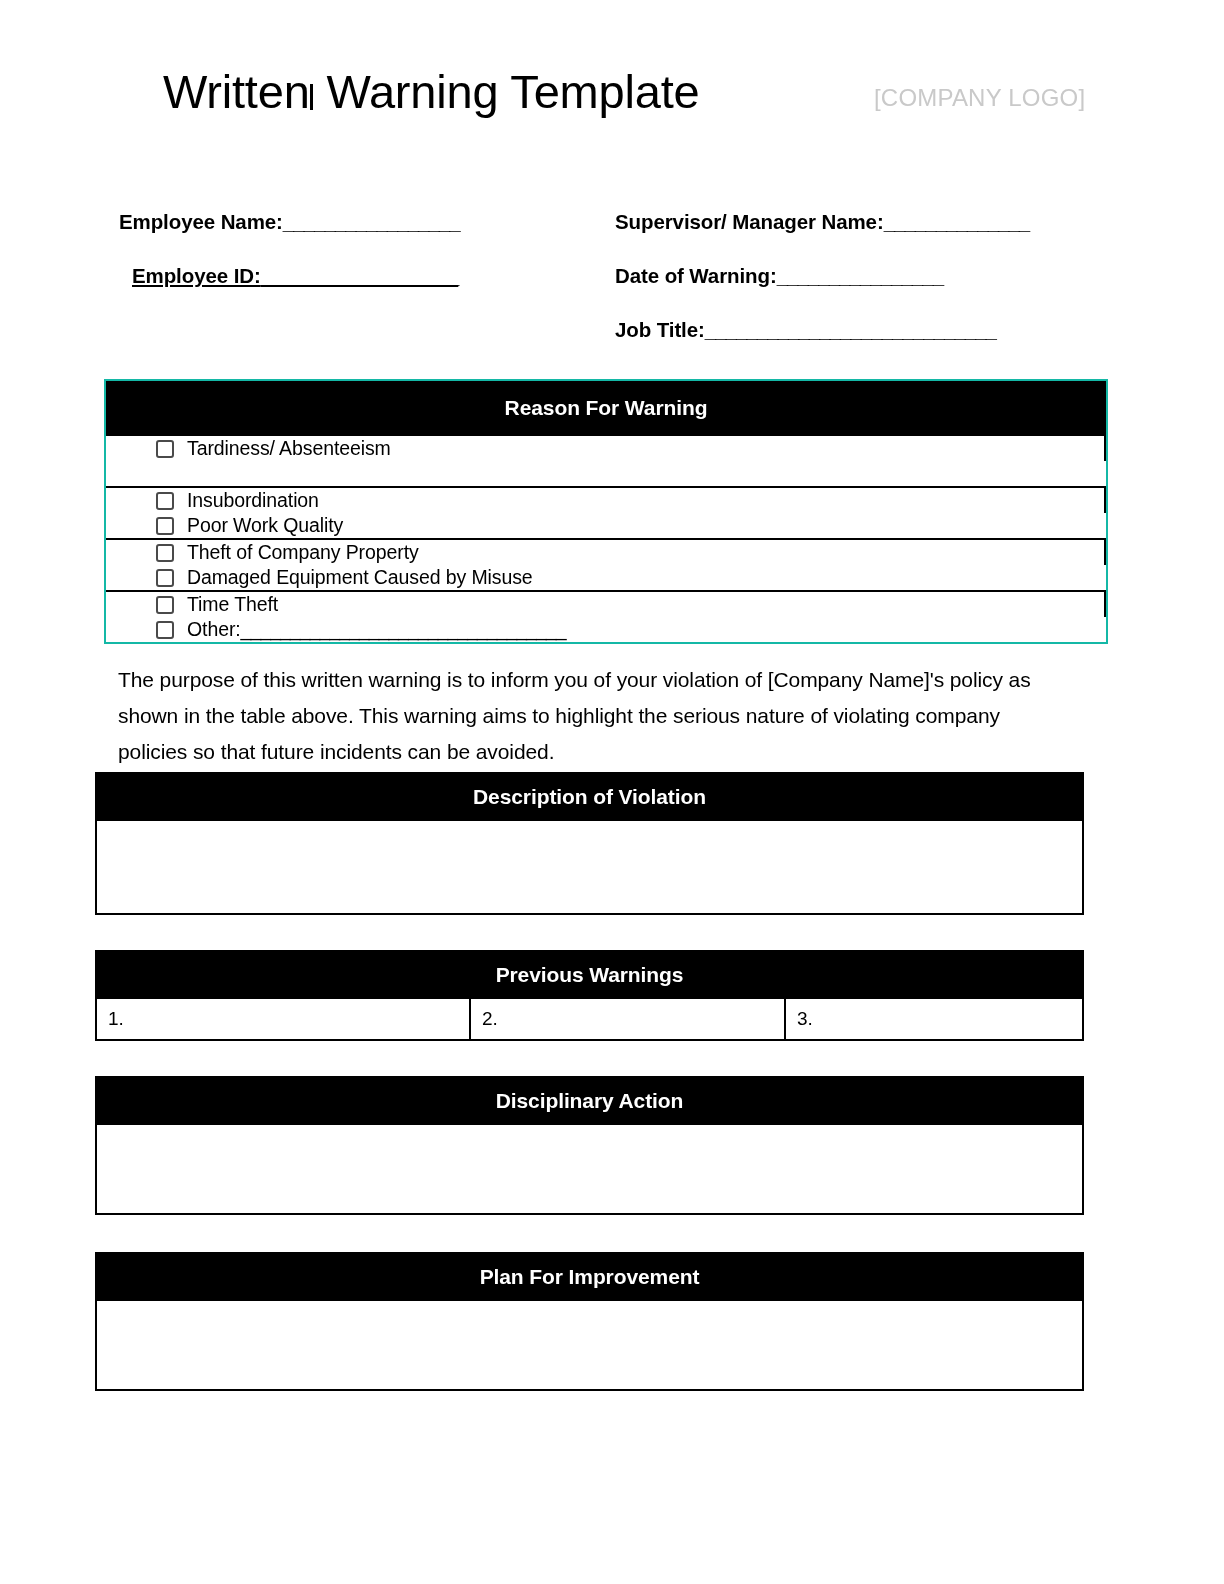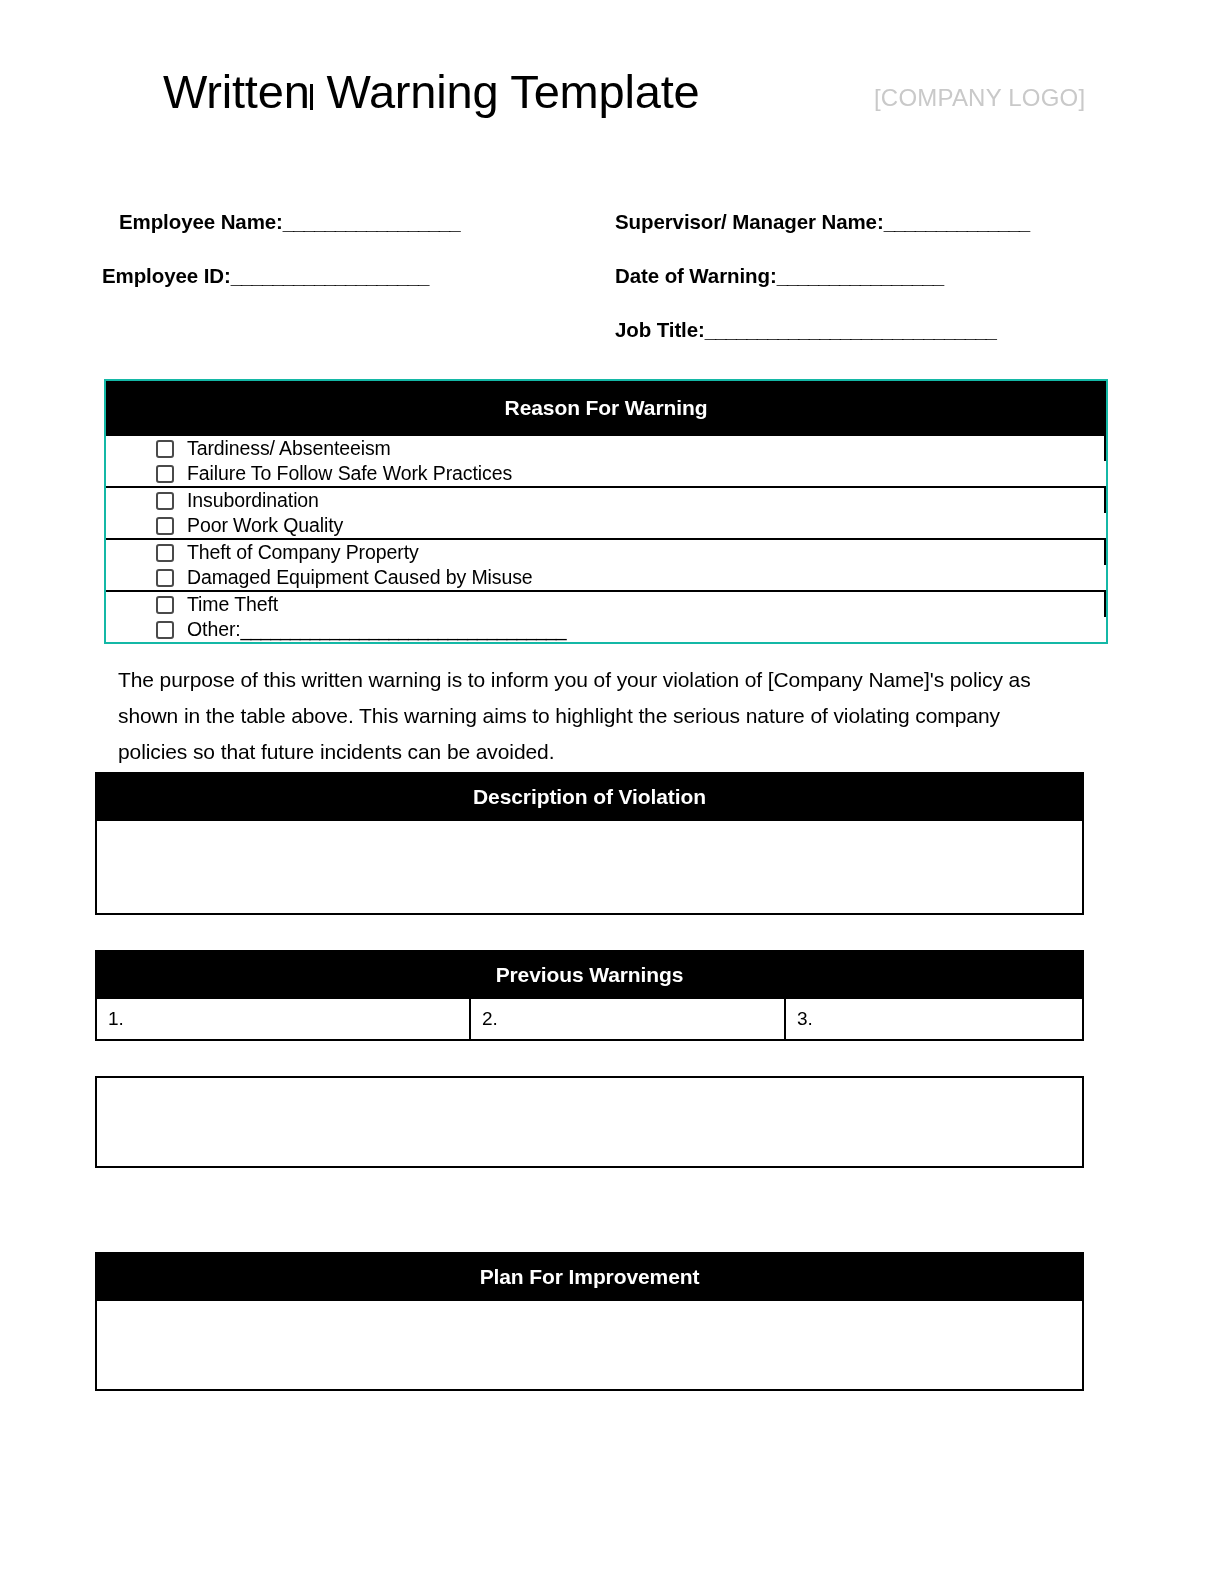--- a/index.html
+++ b/index.html
@@ -72,21 +72,21 @@
     font-size: 20.5px;
     font-weight: bold;
     white-space: nowrap;
     letter-spacing: -0.1px;
   }
   .field .rule {
     font-weight: bold;
     letter-spacing: -1px;
   }
   .f-emp-name { left: 119px; top: 10px; }
-  .f-emp-id   { left: 102px; top: 64px; }
+  .f-emp-id   { left: 132px; top: 64px; text-decoration: underline; }
   .f-sup      { left: 615px; top: 10px; }
   .f-date     { left: 615px; top: 64px; }
   .f-job      { left: 615px; top: 118px; }
 
   
   .sec-head {
     background: #000000;
     color: #ffffff;
     font-size: 21px;
     font-weight: bold;
@@ -235,24 +235,20 @@
 
   <div class="reason-table">
 
     <div class="sec-head reason-head">Reason For Warning</div>
 
     <div class="reason-row">
       <div class="reason-cell left">
         <span class="cbox"></span>
         <span>Tardiness/ Absenteeism</span>
       </div>
-      <div class="reason-cell right">
-        <span class="cbox"></span>
-        <span>Failure To Follow Safe Work Practices</span>
-      </div>
     </div>
 
     <div class="reason-row">
       <div class="reason-cell left">
         <span class="cbox"></span>
         <span>Insubordination</span>
       </div>
       <div class="reason-cell right">
         <span class="cbox"></span>
         <span>Poor Work Quality</span>
@@ -296,20 +292,21 @@
   <div class="box-section" id="sec-previous">
     <div class="sec-head">Previous Warnings</div>
     <div class="box-body">
       <div class="prev-cell c1">1.</div>
       <div class="prev-cell c2">2.</div>
       <div class="prev-cell c3">3.</div>
     </div>
   </div>
 
   <div class="box-section" id="sec-disciplinary">
+    <div class="sec-head">Disciplinary Action</div>
     <div class="box-body"></div>
   </div>
 
   <div class="box-section" id="sec-plan">
     <div class="sec-head">Plan For Improvement</div>
     <div class="box-body"></div>
   </div>
 
 </div>
 

